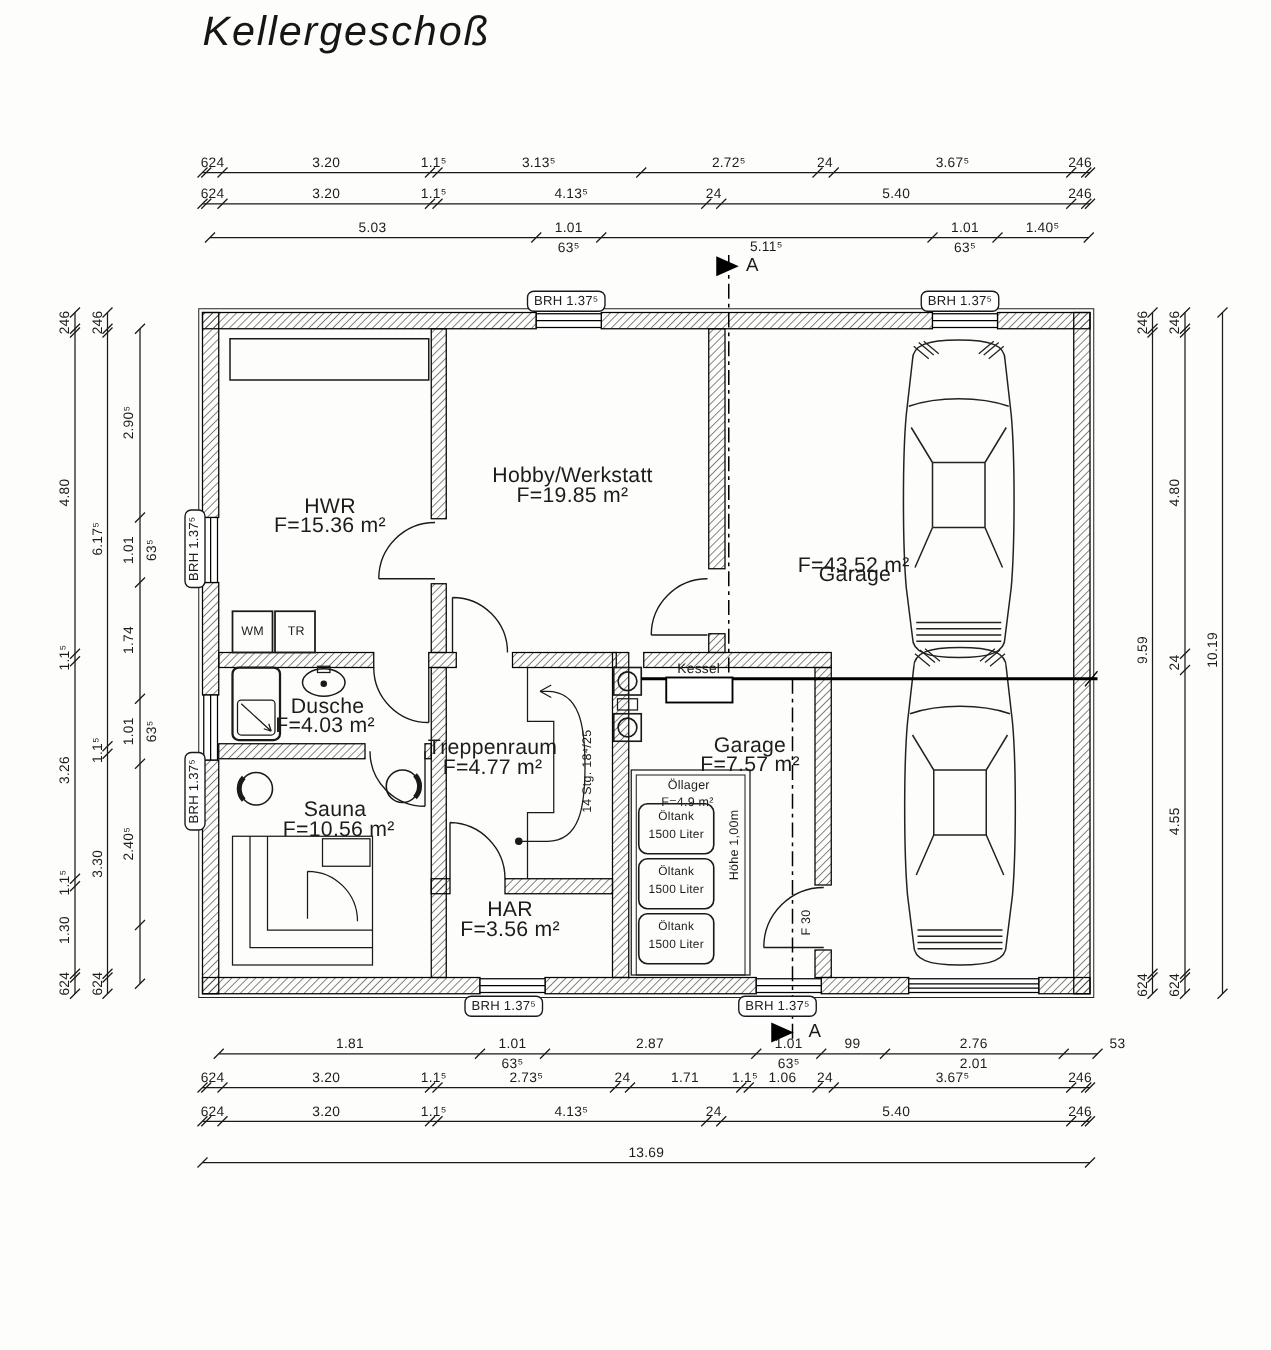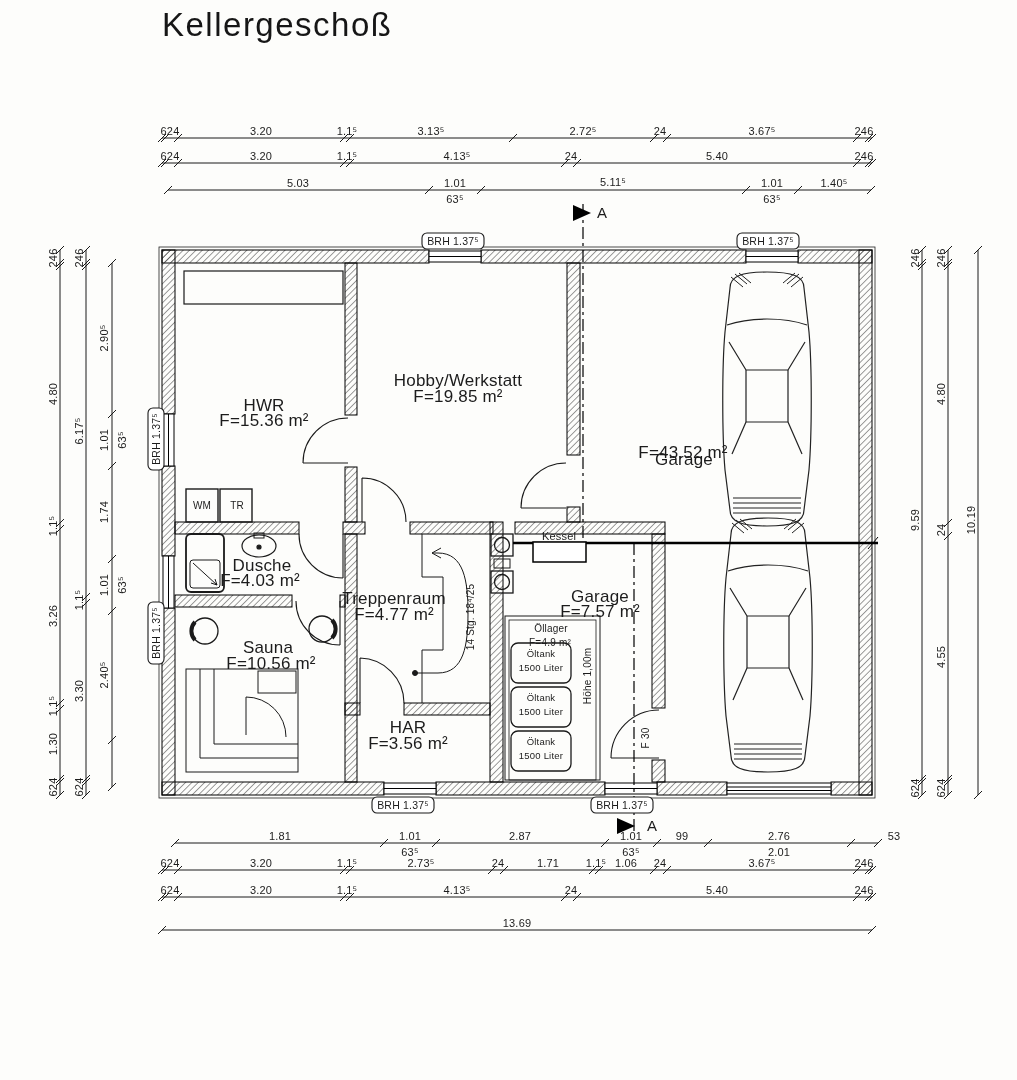--- a/index.html
+++ b/index.html
@@ -15,21 +15,21 @@
     font-size:11px;letter-spacing:.2px;white-space:nowrap;line-height:1;
   }
   .vert{transform:translate(-50%,-50%) rotate(-90deg);}
   .rm{font-size:17px;}
   .sm{font-size:10px;}
   .xs{font-size:9.5px;}
   .brh{font-size:10.5px;}
   .sec{font-size:15px;}
   .ttl{
     position:absolute;left:162px;top:6px;
-    font-size:33px;letter-spacing:1.5px;color:#161616;
+    font-size:33px;letter-spacing:1.5px;color:#161616;font-style:italic;
   }
 </style>
 </head>
 <body>
 
 <svg width="1017" height="1080" viewBox="0 0 1017 1080">
   <defs>
     <pattern id="hatch" patternUnits="userSpaceOnUse" width="4.5" height="4.5" patternTransform="rotate(45)">
       <line x1="0" y1="0" x2="0" y2="4.5" stroke="#3a3a3a" stroke-width="1"></line>
     </pattern>
@@ -209,21 +209,21 @@
 <span class="lbl" style="left:261px;top:156px">3.20</span>
 <span class="lbl" style="left:347px;top:156px">1.1⁵</span>
 <span class="lbl" style="left:457px;top:156px">4.13⁵</span>
 <span class="lbl" style="left:571px;top:156px">24</span>
 <span class="lbl" style="left:717px;top:156px">5.40</span>
 <span class="lbl" style="left:864px;top:156px">246</span>
 
 <span class="lbl" style="left:298px;top:183px">5.03</span>
 <span class="lbl" style="left:455px;top:183px">1.01</span>
 <span class="lbl" style="left:455px;top:199px">63⁵</span>
-<span class="lbl" style="left:613px;top:182px">5.11⁵</span>
+<span class="lbl" style="left:613px;top:198px">5.11⁵</span>
 <span class="lbl" style="left:772px;top:183px">1.01</span>
 <span class="lbl" style="left:772px;top:199px">63⁵</span>
 <span class="lbl" style="left:834px;top:183px">1.40⁵</span>
 
 <span class="lbl vert" style="left:53px;top:258px">246</span>
 <span class="lbl vert" style="left:53px;top:394px">4.80</span>
 <span class="lbl vert" style="left:53px;top:526px">1.1⁵</span>
 <span class="lbl vert" style="left:53px;top:616px">3.26</span>
 <span class="lbl vert" style="left:53px;top:706px">1.1⁵</span>
 <span class="lbl vert" style="left:53px;top:744px">1.30</span>

